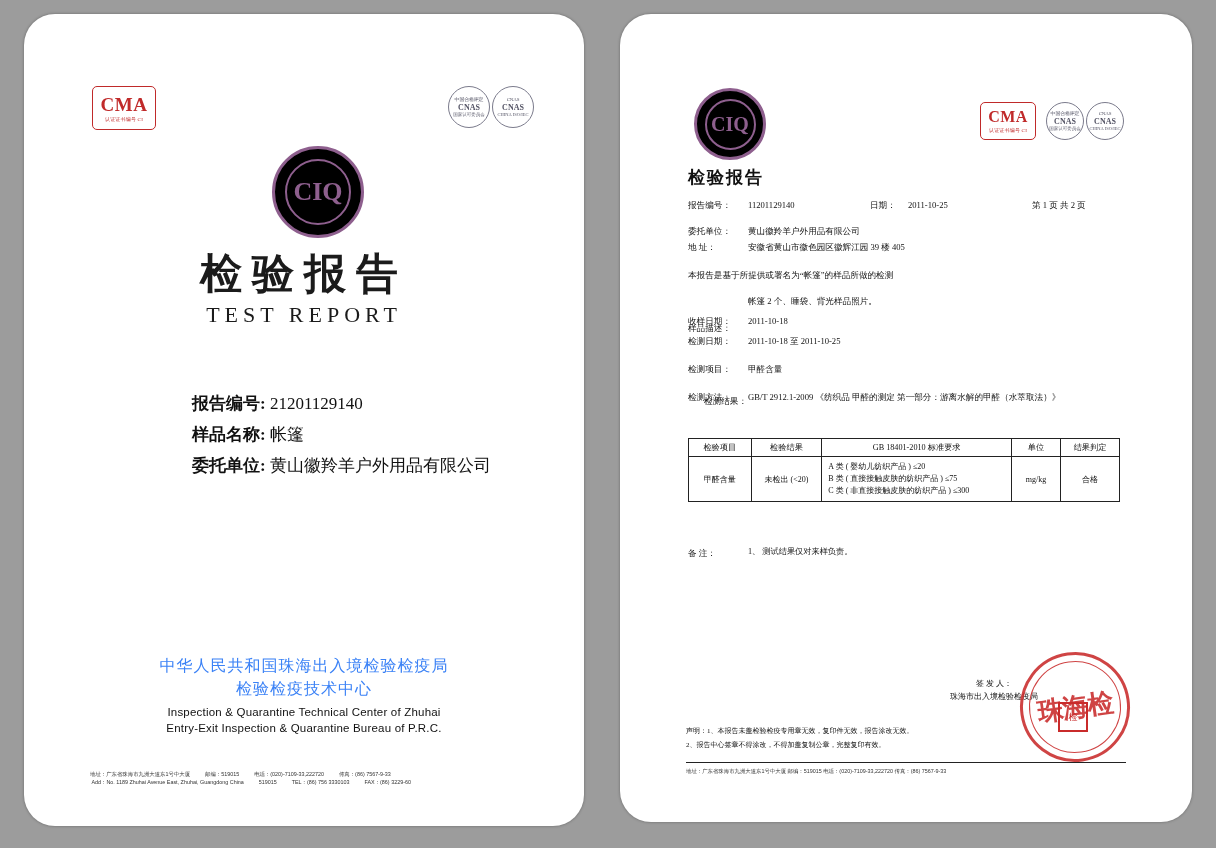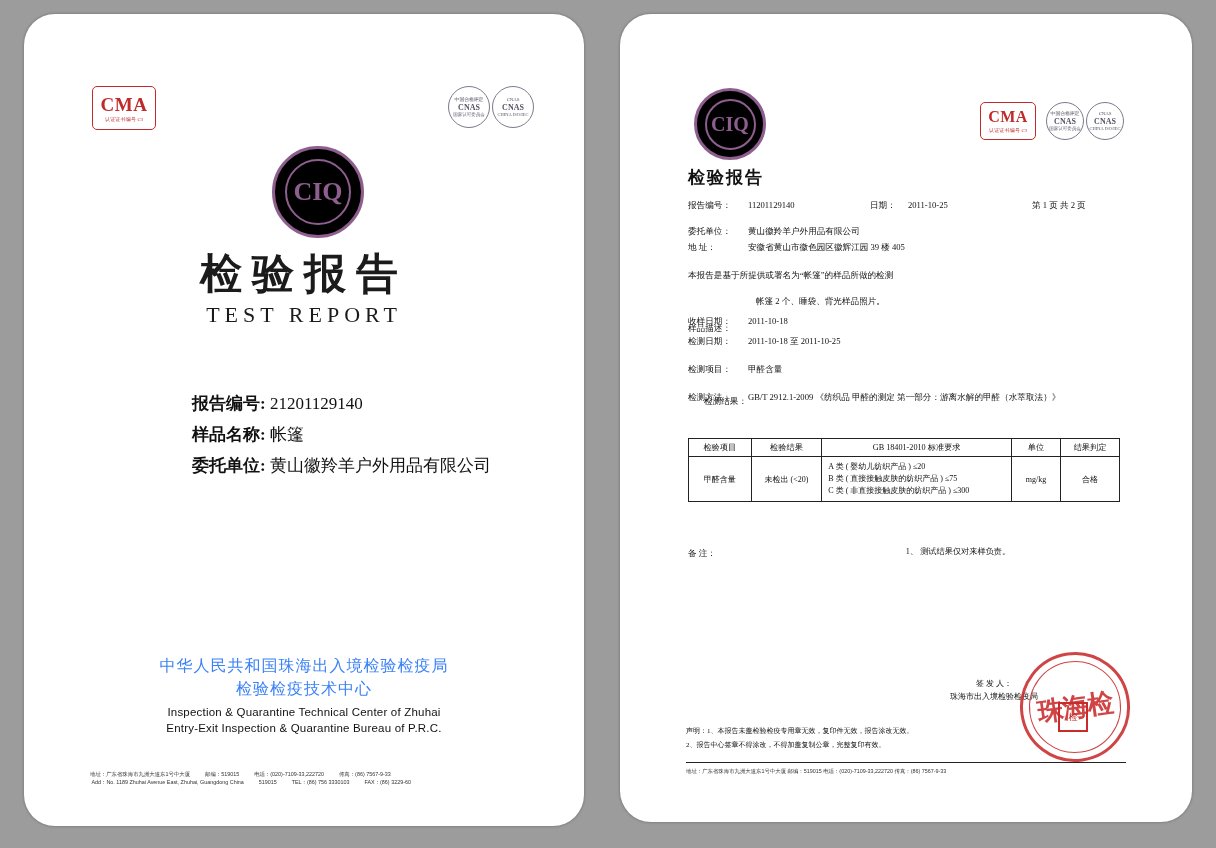--- a/index.html
+++ b/index.html
@@ -351,21 +351,21 @@
 
     <div class="r-line" style="left:68px; top:212px;">委托单位：</div>
     <div class="r-line" style="left:128px; top:212px;">黄山徽羚羊户外用品有限公司</div>
 
     <div class="r-line" style="left:68px; top:228px;">地      址：</div>
     <div class="r-line" style="left:128px; top:228px;">安徽省黄山市徽色园区徽辉江园 39 楼 405</div>
 
     <div class="r-line" style="left:68px; top:256px;">本报告是基于所提供或署名为“帐篷”的样品所做的检测</div>
 
     <div class="r-line" style="left:68px; top:282px;margin-top:27px;">样品描述：</div>
-    <div class="r-line" style="left:128px; top:282px;margin-left:8px;">帐篷 2 个、睡袋、背光样品照片。</div>
+    <div class="r-line" style="left:128px; top:282px;">帐篷 2 个、睡袋、背光样品照片。</div>
 
     <div class="r-line" style="left:68px; top:302px;">收样日期：</div>
     <div class="r-line" style="left:128px; top:302px;">2011-10-18</div>
 
     <div class="r-line" style="left:68px; top:322px;">检测日期：</div>
     <div class="r-line" style="left:128px; top:322px;">2011-10-18 至 2011-10-25</div>
 
     <div class="r-line" style="left:68px; top:350px;">检测项目：</div>
     <div class="r-line" style="left:128px; top:350px;">甲醛含量</div>
 
@@ -393,21 +393,21 @@
             <div>B 类 ( 直接接触皮肤的纺织产品 )  ≤75</div>
             <div>C 类 ( 非直接接触皮肤的纺织产品 )  ≤300</div>
           </td>
           <td>mg/kg</td>
           <td>合格</td>
         </tr>
       </tbody>
     </table>
 
     <div class="r-line" style="left:68px; top:534px;">备      注：</div>
-    <div class="r-note" style="left:128px; top:532px;text-align:center;">1、 测试结果仅对来样负责。</div>
+    <div class="r-note" style="left:128px; top:532px;">1、 测试结果仅对来样负责。</div>
 
     <div class="r-sign" style="left:330px; top:664px;">
       <div>签 发 人：</div>
       <div>珠海市出入境检验检疫局</div>
     </div>
 
     <div class="red-chop" style="left:400px; top:638px;">
       <div class="chop-ring"></div>
       <div class="chop-text">珠海检</div>
     </div>

